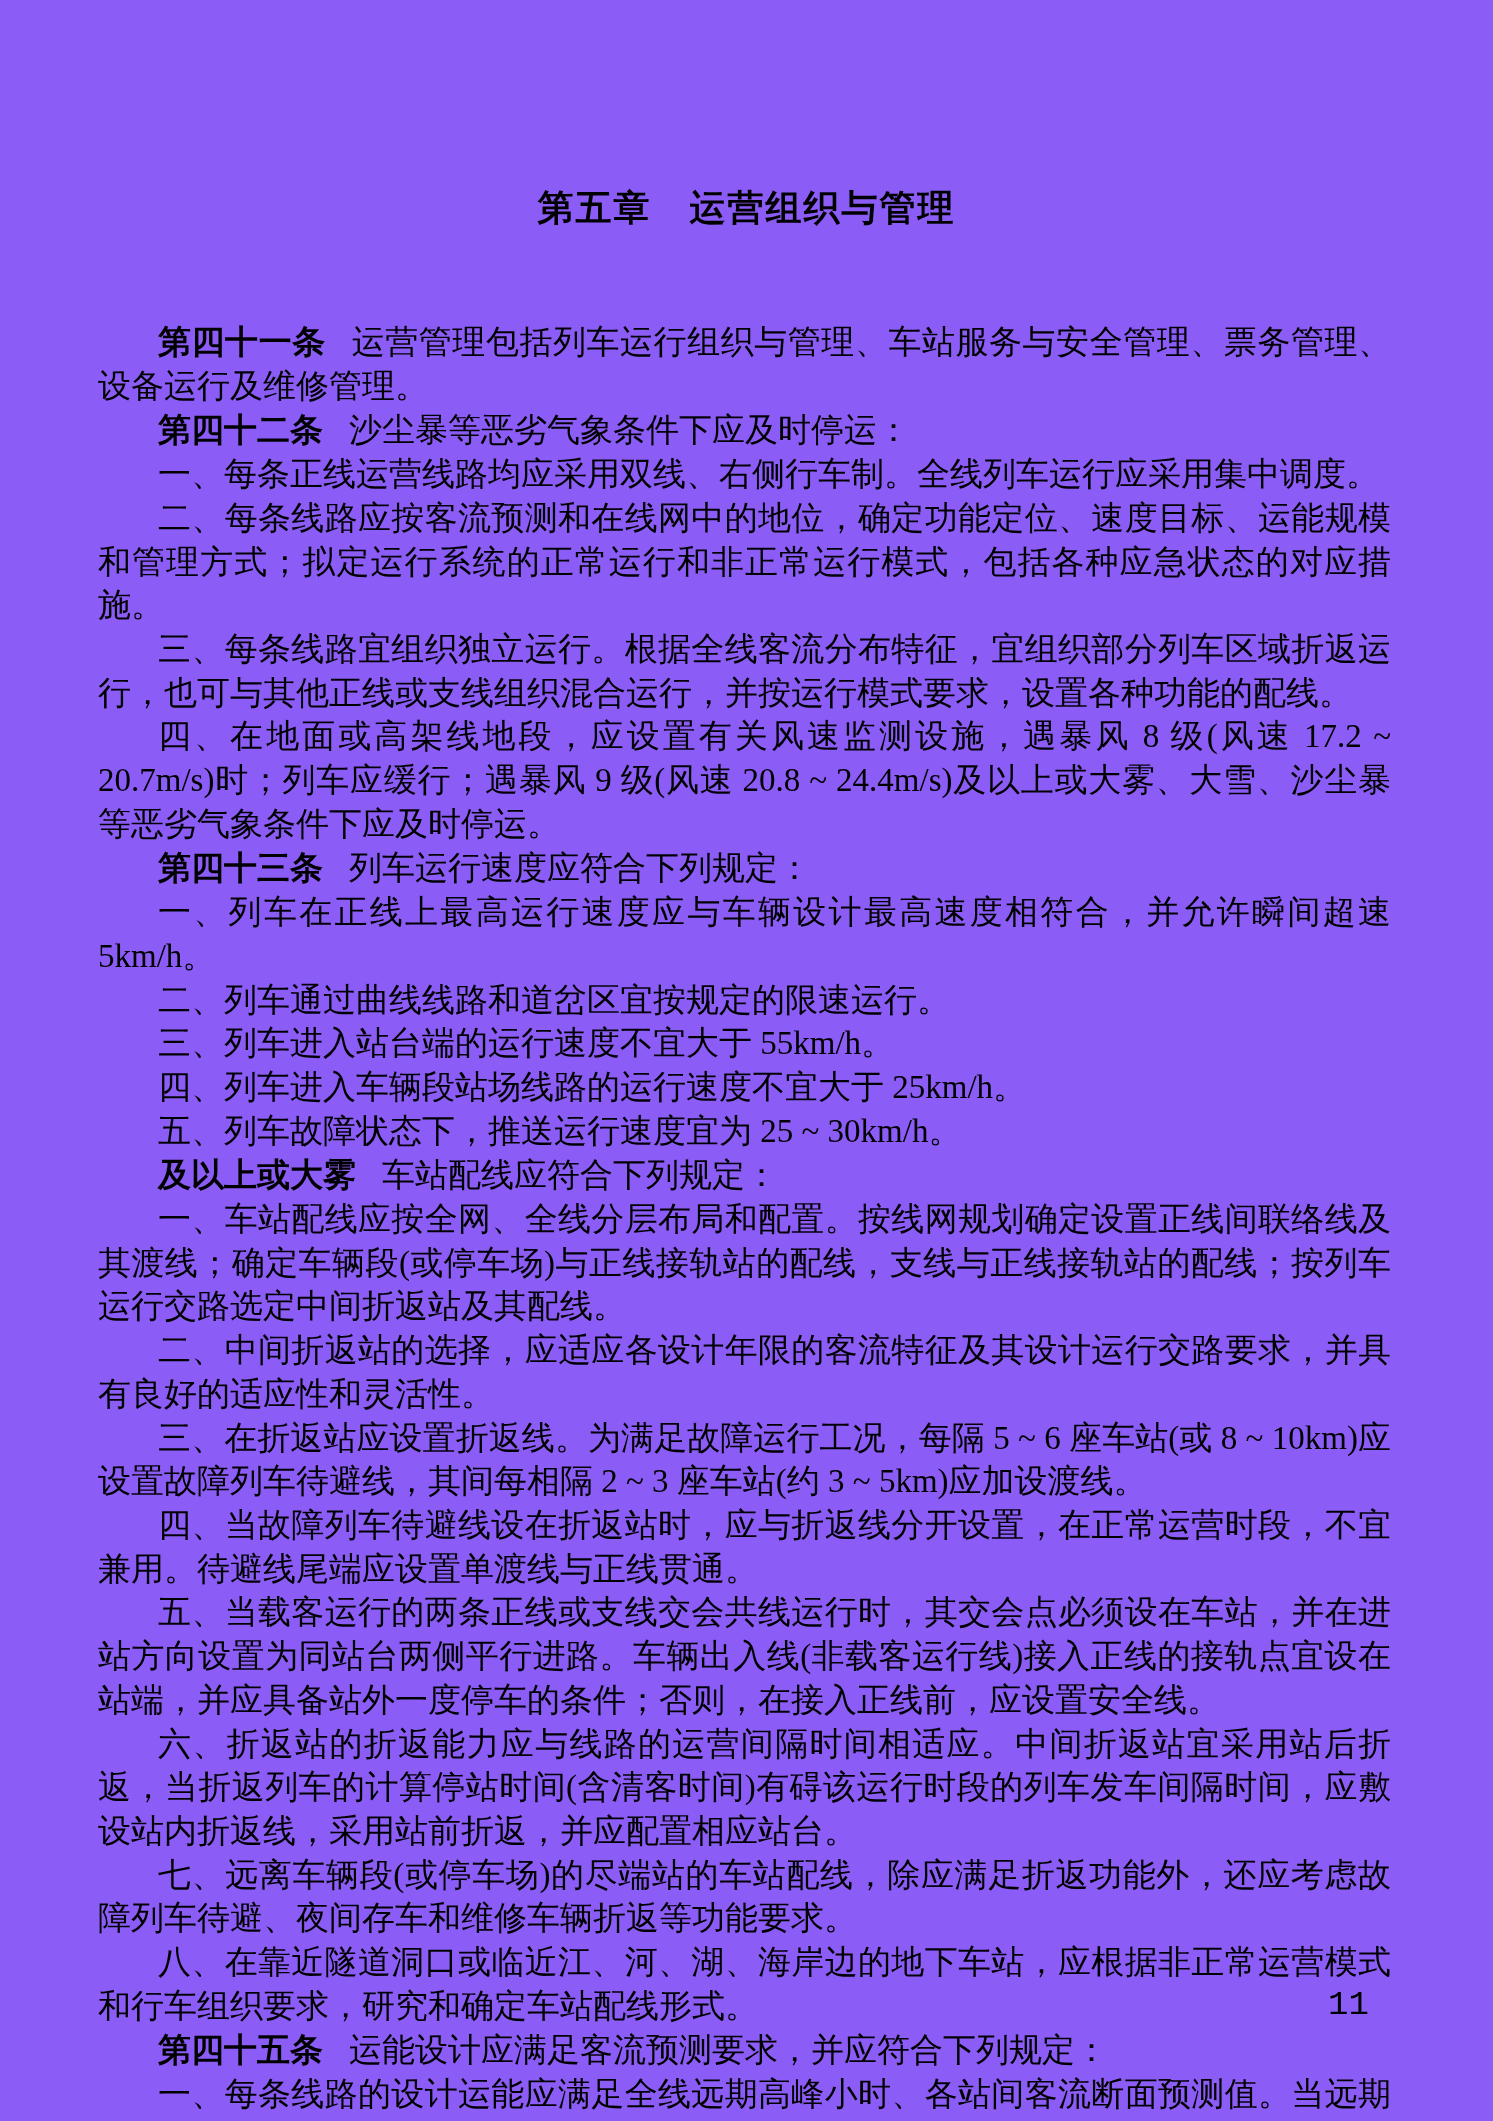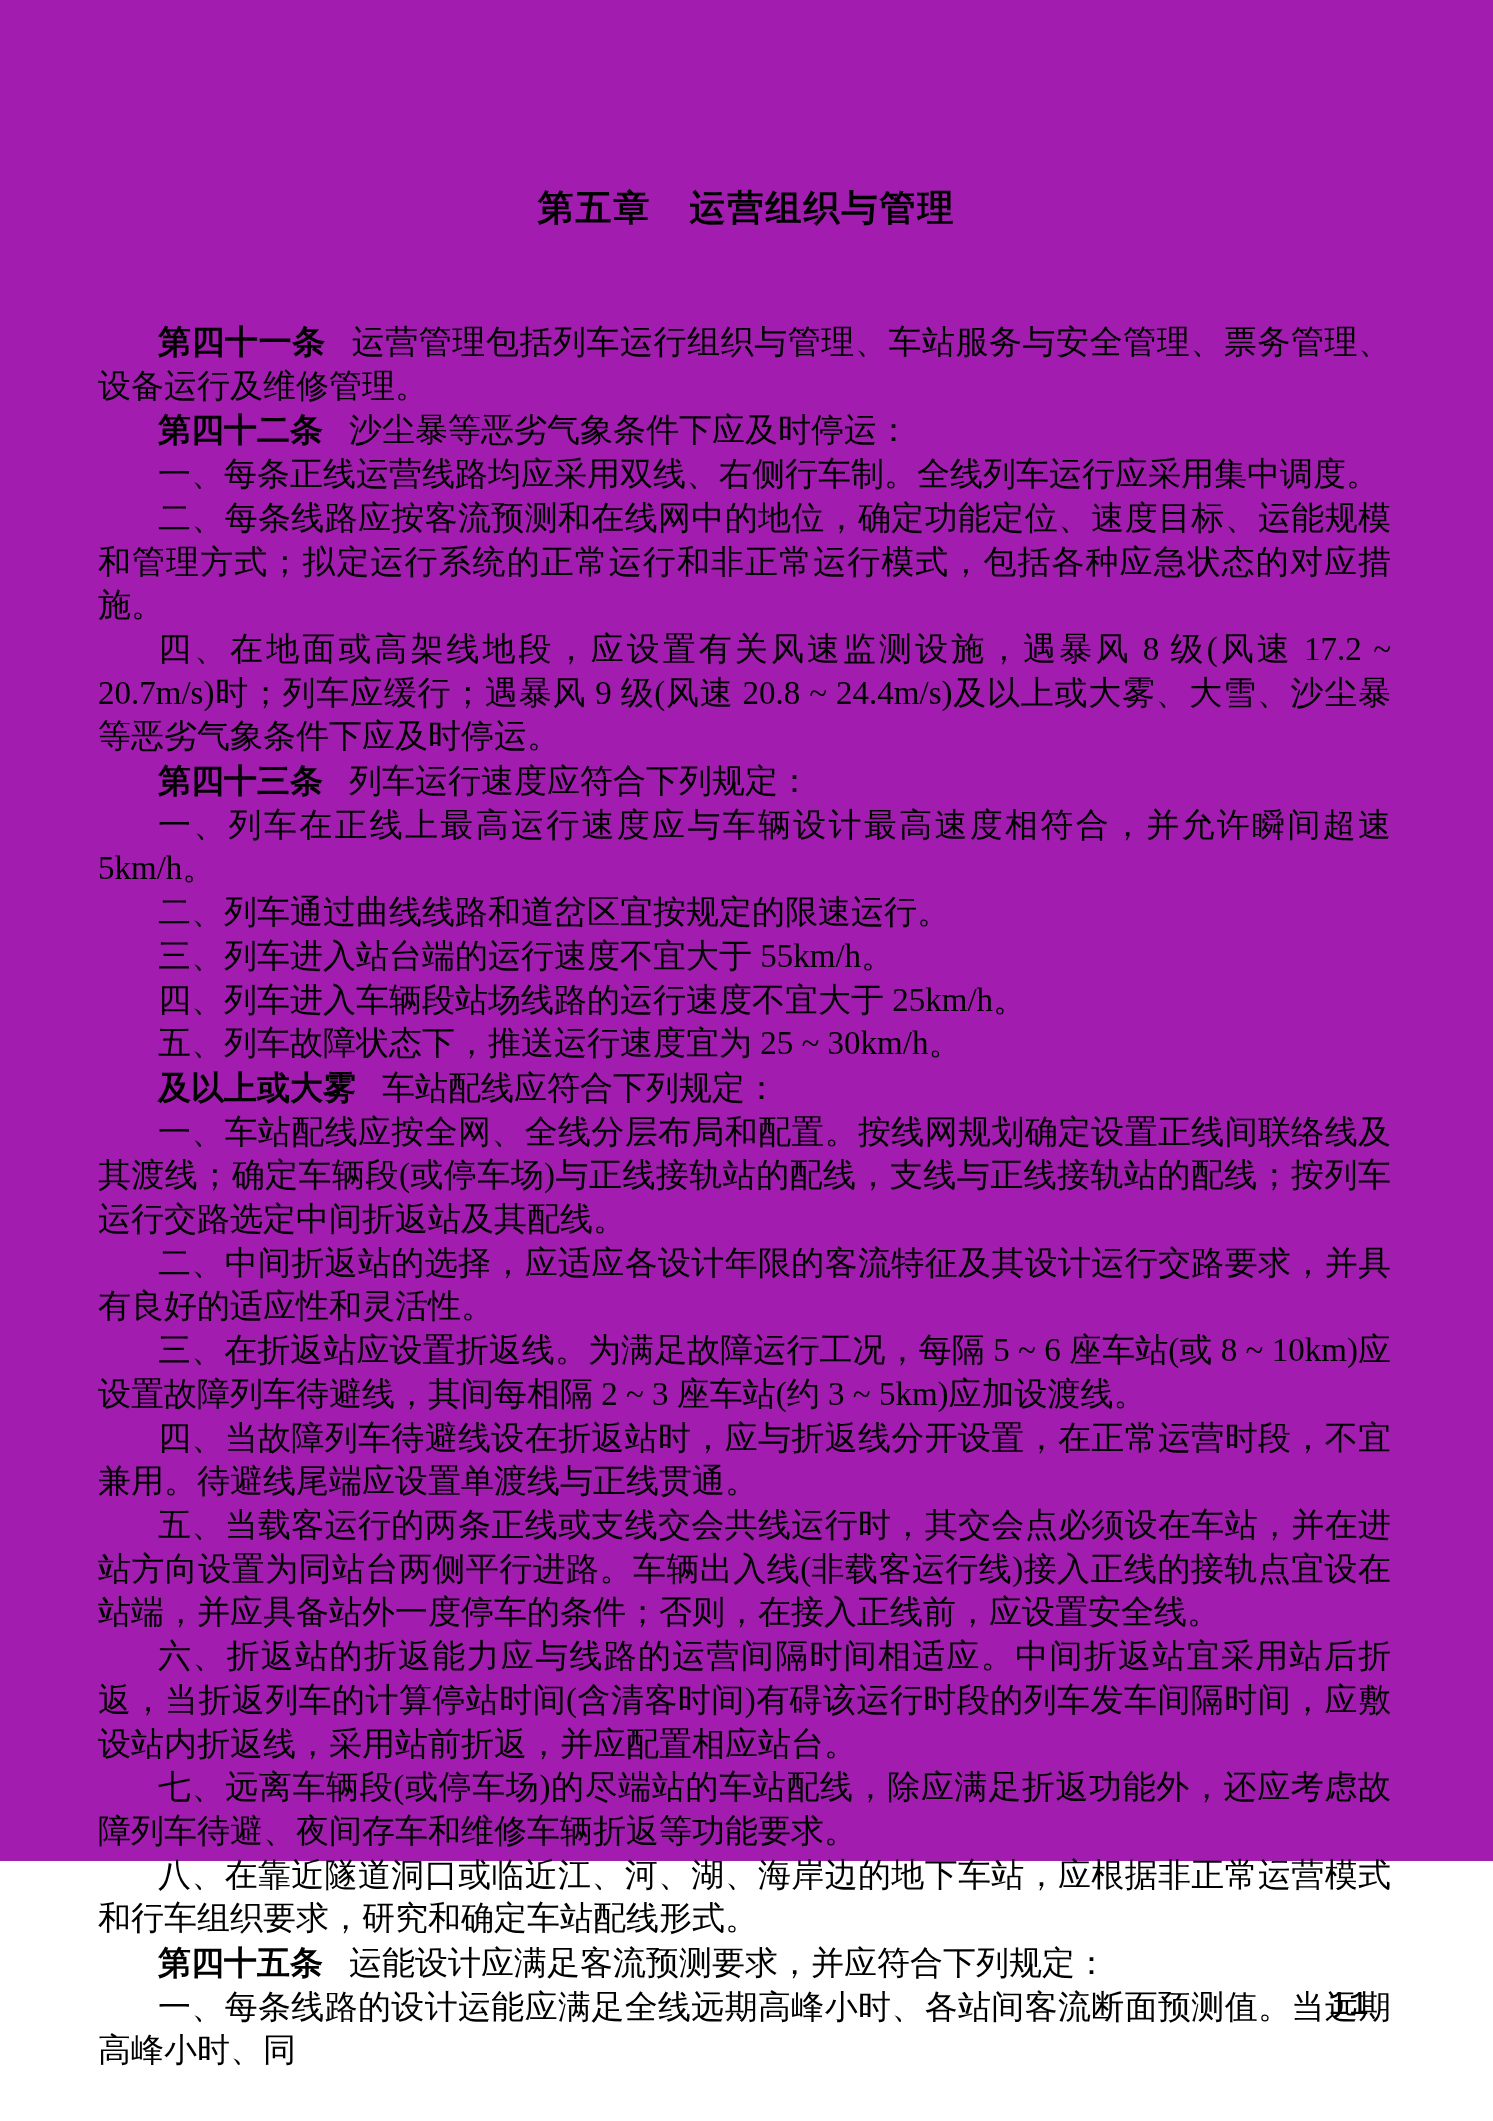--- a/index.html
+++ b/index.html
@@ -12,22 +12,22 @@
     background: #ffffff;
     position: relative;
     overflow: hidden;
     color: #000000;
     font-family: "Liberation Serif", serif;
   }
   .page {
     position: absolute;
     left: 0; top: 0;
     width: 1493px;
-    height: 1861px;
-    background: #a21caf;
+    height: 2121px;
+    background: #8b5cf6;
   }
   .doc-title {
     position: absolute;
     top: 184px;
     left: 0;
     width: 100%;
     text-align: center;
     font-size: 36px;
     font-weight: bold;
     font-family: "Liberation Sans", sans-serif;
@@ -67,20 +67,21 @@
 
 <div class="page">
 
   <div class="doc-title">第五章　运营组织与管理</div>
 
   <div class="content">
     <p class="para"><span class="article-label">第四十一条</span><span>运营管理包括列车运行组织与管理、车站服务与安全管理、票务管理、设备运行及维修管理。</span></p>
     <p class="para"><span class="article-label">第四十二条</span><span>沙尘暴等恶劣气象条件下应及时停运：</span></p>
     <p class="para"><span>一、每条正线运营线路均应采用双线、右侧行车制。全线列车运行应采用集中调度。</span></p>
     <p class="para"><span>二、每条线路应按客流预测和在线网中的地位，确定功能定位、速度目标、运能规模和管理方式；拟定运行系统的正常运行和非正常运行模式，包括各种应急状态的对应措施。</span></p>
+    <p class="para"><span>三、每条线路宜组织独立运行。根据全线客流分布特征，宜组织部分列车区域折返运行，也可与其他正线或支线组织混合运行，并按运行模式要求，设置各种功能的配线。</span></p>
     <p class="para"><span>四、在地面或高架线地段，应设置有关风速监测设施，遇暴风 8 级(风速 17.2 ~ 20.7m/s)时；列车应缓行；遇暴风 9 级(风速 20.8 ~ 24.4m/s)及以上或大雾、大雪、沙尘暴等恶劣气象条件下应及时停运。</span></p>
     <p class="para"><span class="article-label">第四十三条</span><span>列车运行速度应符合下列规定：</span></p>
     <p class="para"><span>一、列车在正线上最高运行速度应与车辆设计最高速度相符合，并允许瞬间超速 5km/h。</span></p>
     <p class="para"><span>二、列车通过曲线线路和道岔区宜按规定的限速运行。</span></p>
     <p class="para"><span>三、列车进入站台端的运行速度不宜大于 55km/h。</span></p>
     <p class="para"><span>四、列车进入车辆段站场线路的运行速度不宜大于 25km/h。</span></p>
     <p class="para"><span>五、列车故障状态下，推送运行速度宜为 25 ~ 30km/h。</span></p>
     <p class="para"><span class="article-label">及以上或大雾</span><span>车站配线应符合下列规定：</span></p>
     <p class="para"><span>一、车站配线应按全网、全线分层布局和配置。按线网规划确定设置正线间联络线及其渡线；确定车辆段(或停车场)与正线接轨站的配线，支线与正线接轨站的配线；按列车运行交路选定中间折返站及其配线。</span></p>
     <p class="para"><span>二、中间折返站的选择，应适应各设计年限的客流特征及其设计运行交路要求，并具有良好的适应性和灵活性。</span></p>

